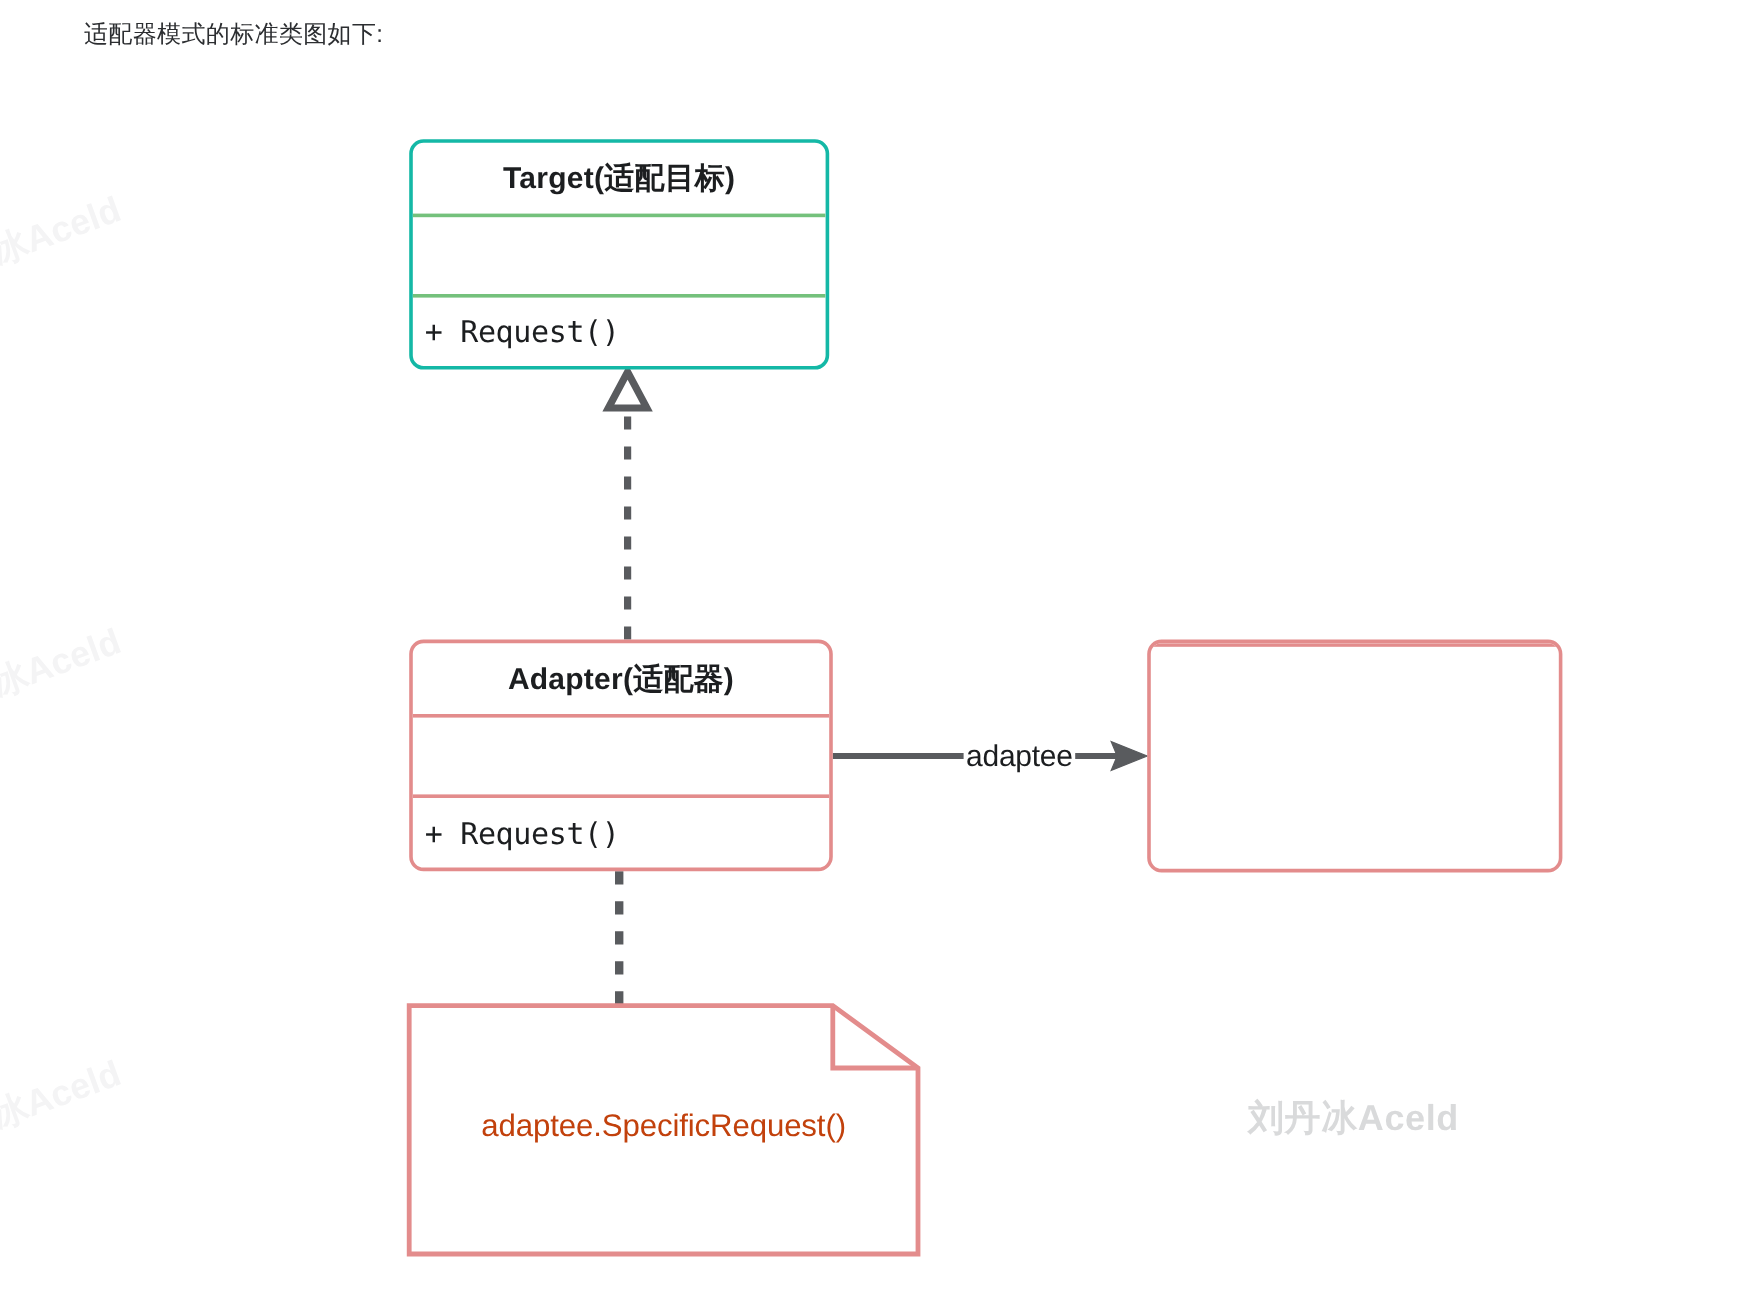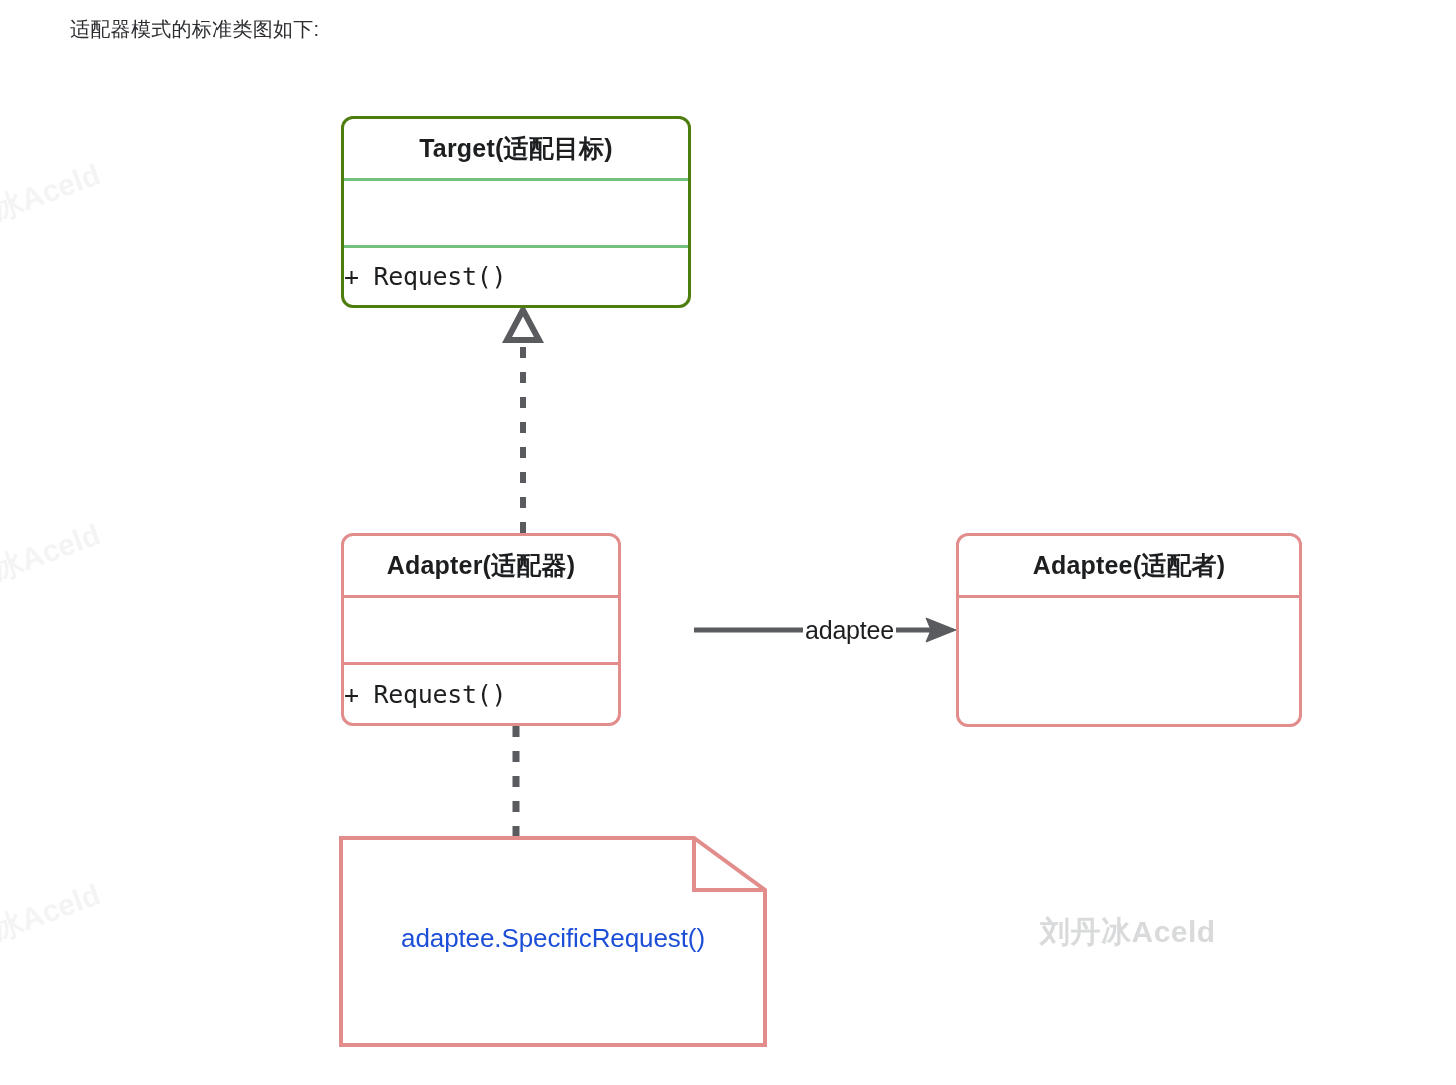--- a/index.html
+++ b/index.html
@@ -36,57 +36,58 @@
   }
 
   
   .uml-class {
     position: absolute;
     box-sizing: border-box;
     background: #ffffff;
     border-radius: 12px;
     overflow: hidden;
   }
-  .uml-class.green  { border: 3px solid #4d7c0f; }
+  .uml-class.green  { border: 3px solid #14b8a6; }
   .uml-class.red    { border: 3px solid #e38c8c; }
 
   .uml-row {
     box-sizing: border-box;
     display: flex;
     align-items: center;
   }
   .uml-title {
     justify-content: center;
     font-weight: bold;
     font-size: 25px;
     letter-spacing: 0.2px;
     color: #1c1e20;
   }
   .uml-attrs { }
   .uml-ops {
+    padding-left: 10px;
     font-family: "DejaVu Sans Mono", "Liberation Mono", monospace;
     font-size: 25px;
     color: #1c1e20;
     letter-spacing: -0.3px;
   }
   .sep-green { border-top: 3px solid #74c17c; }
   .sep-red   { border-top: 3px solid #e38c8c; }
 
   
   .uml-note {
     position: absolute;
     box-sizing: border-box;
   }
   .uml-note .note-text {
     position: absolute;
     left: 0;
     width: 100%;
     text-align: center;
     font-size: 26px;
-    color: #1d4ed8;
+    color: #c2410c;
     letter-spacing: -0.1px;
   }
 
   
   .edge-label {
     position: absolute;
     font-size: 25px;
     color: #1c1e20;
     background: #ffffff;
     padding: 0 2px;
@@ -139,28 +140,27 @@
 </svg>
 
 <div class="caption">适配器模式的标准类图如下:</div>
 
 <div class="uml-class green" style="left:341px; top:116px; width:350px; height:192px;">
   <div class="uml-row uml-title" style="height:59px;">Target(适配目标)</div>
   <div class="uml-row uml-attrs sep-green" style="height:67px;"></div>
   <div class="uml-row uml-ops sep-green" style="height:60px;">+ Request()</div>
 </div>
 
-<div class="uml-class red" style="left:341px; top:533px; width:280px; height:193px;">
+<div class="uml-class red" style="left:341px; top:533px; width:353px; height:193px;">
   <div class="uml-row uml-title" style="height:59px;">Adapter(适配器)</div>
   <div class="uml-row uml-attrs sep-red" style="height:67px;"></div>
   <div class="uml-row uml-ops sep-red" style="height:61px;">+ Request()</div>
 </div>
 
 <div class="uml-class red" style="left:956px; top:533px; width:346px; height:194px;">
-  <div class="uml-row uml-title" style="height:59px;">Adaptee(适配者)</div>
   <div class="uml-row uml-attrs sep-red" style="height:67px;"></div>
 </div>
 
 <div class="edge-label" style="left:803px; top:616px;text-align:center;">adaptee</div>
 
 <div class="uml-note" style="left:341px; top:838px; width:424px; height:207px;">
   <div class="note-text" style="top:85px;">adaptee.SpecificRequest()</div>
 </div>
 
 <div class="wm-center" style="left:1040px; top:912px;">刘丹冰Aceld</div>

